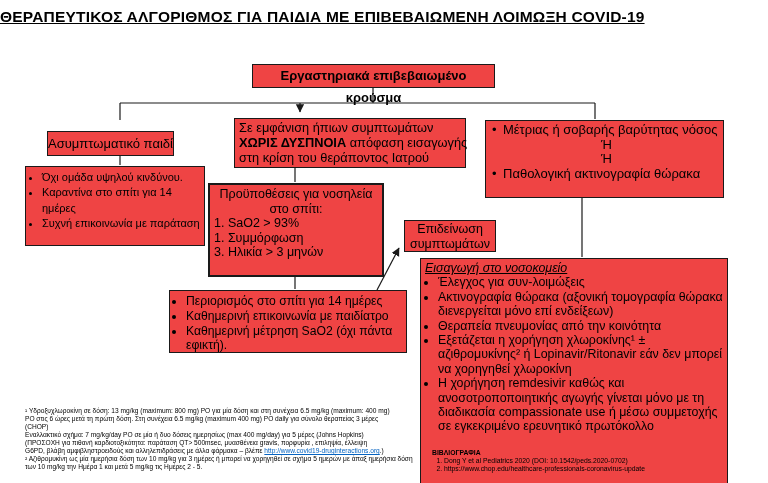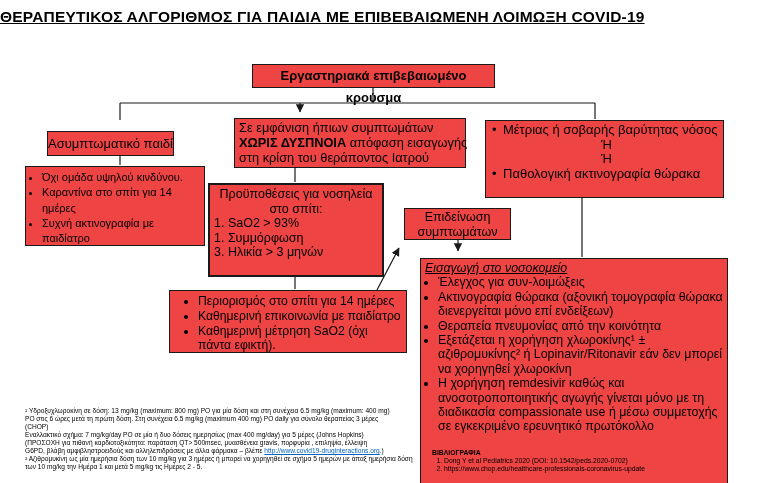--- a/index.html
+++ b/index.html
@@ -24,31 +24,31 @@
   
   #boxC{left:25px;top:166px;width:180px;height:80px;font-size:11px;}
   #boxC li{line-height:15.3px;}
   
   #boxD{left:234px;top:118px;width:232px;height:50px;font-size:12.8px;padding:2px 4px;}
   #boxD .ln{line-height:14.8px;white-space:nowrap;}
   
   #boxE{left:208px;top:183px;width:176px;height:94px;border-width:2px;font-size:12.5px;padding:2px 4px;}
   #boxE .ln{line-height:14.6px;white-space:nowrap;}
   
-  #boxF{left:404px;top:208px;width:107px;height:32px;font-size:12.5px;padding:1px 0;}
+  #boxF{left:404px;top:220px;width:92px;height:32px;font-size:12.5px;padding:1px 0;}
   #boxF .ln{line-height:14.5px;}
   
   #boxG{left:485px;top:120px;width:239px;height:78px;font-size:13px;padding:2px 2px 2px 6px;}
   #boxG .gln{line-height:14.6px;white-space:nowrap;}
   #boxG .gbl{padding-left:11px;position:relative;}
   #boxG .gbl::before{content:"•";position:absolute;left:0;}
   #boxG .gor{text-align:center;}
   
   #boxH{left:169px;top:290px;width:238px;height:63px;font-size:12.2px;}
-  #boxH li{line-height:14.8px;margin-left:12px;}
+  #boxH li{line-height:14.8px;}
   
   #boxI{left:420px;top:258px;width:308px;height:228px;font-size:12.4px;padding:2px 4px;}
   #boxI .ititle{font-style:italic;text-decoration:underline;line-height:14.4px;}
   #boxI ul.blt{padding:0 0 0 13px;}
   #boxI li{line-height:14.4px;}
   
   #footnote{position:absolute;left:25px;top:407px;width:400px;font-size:6.6px;line-height:8px;}
   #footnote .fln{white-space:nowrap;}
   a.flink{color:#0563C1;text-decoration:underline;}
   
@@ -90,21 +90,21 @@
   </div>
 
   <div class="box ctr" id="boxB">
     <span>Ασυμπτωματικό παιδί</span>
   </div>
 
   <div class="box" id="boxC">
     <ul class="blt">
       <li>Όχι ομάδα υψηλού κινδύνου.</li>
       <li>Καραντίνα στο σπίτι για 14 ημέρες</li>
-      <li>Συχνή ακτινογραφία με παιδίατρο</li>
+      <li>Συχνή επικοινωνία με παράταση</li>
     </ul>
   </div>
 
   <div class="box" id="boxD">
     <div class="ln">Σε εμφάνιση ήπιων συμπτωμάτων</div>
     <div class="ln"><b>ΧΩΡΙΣ ΔΥΣΠΝΟΙΑ</b><span> απόφαση εισαγωγής</span></div>
     <div class="ln">στη κρίση του θεράποντος Ιατρού</div>
   </div>
 
   <div class="box" id="boxE">

